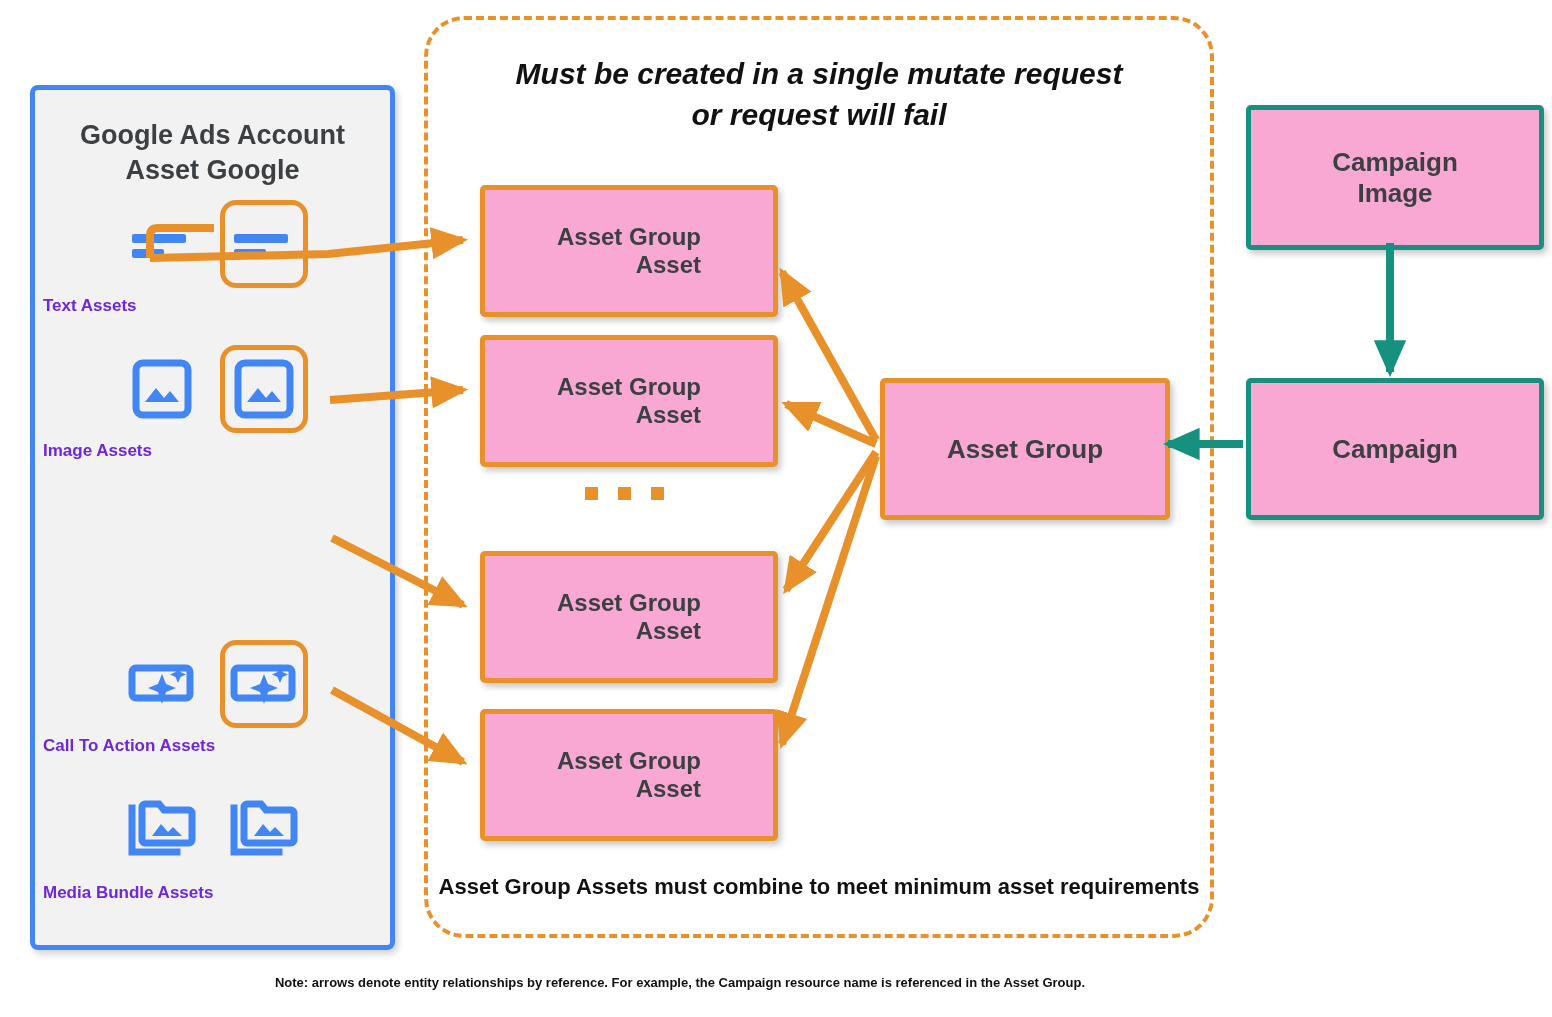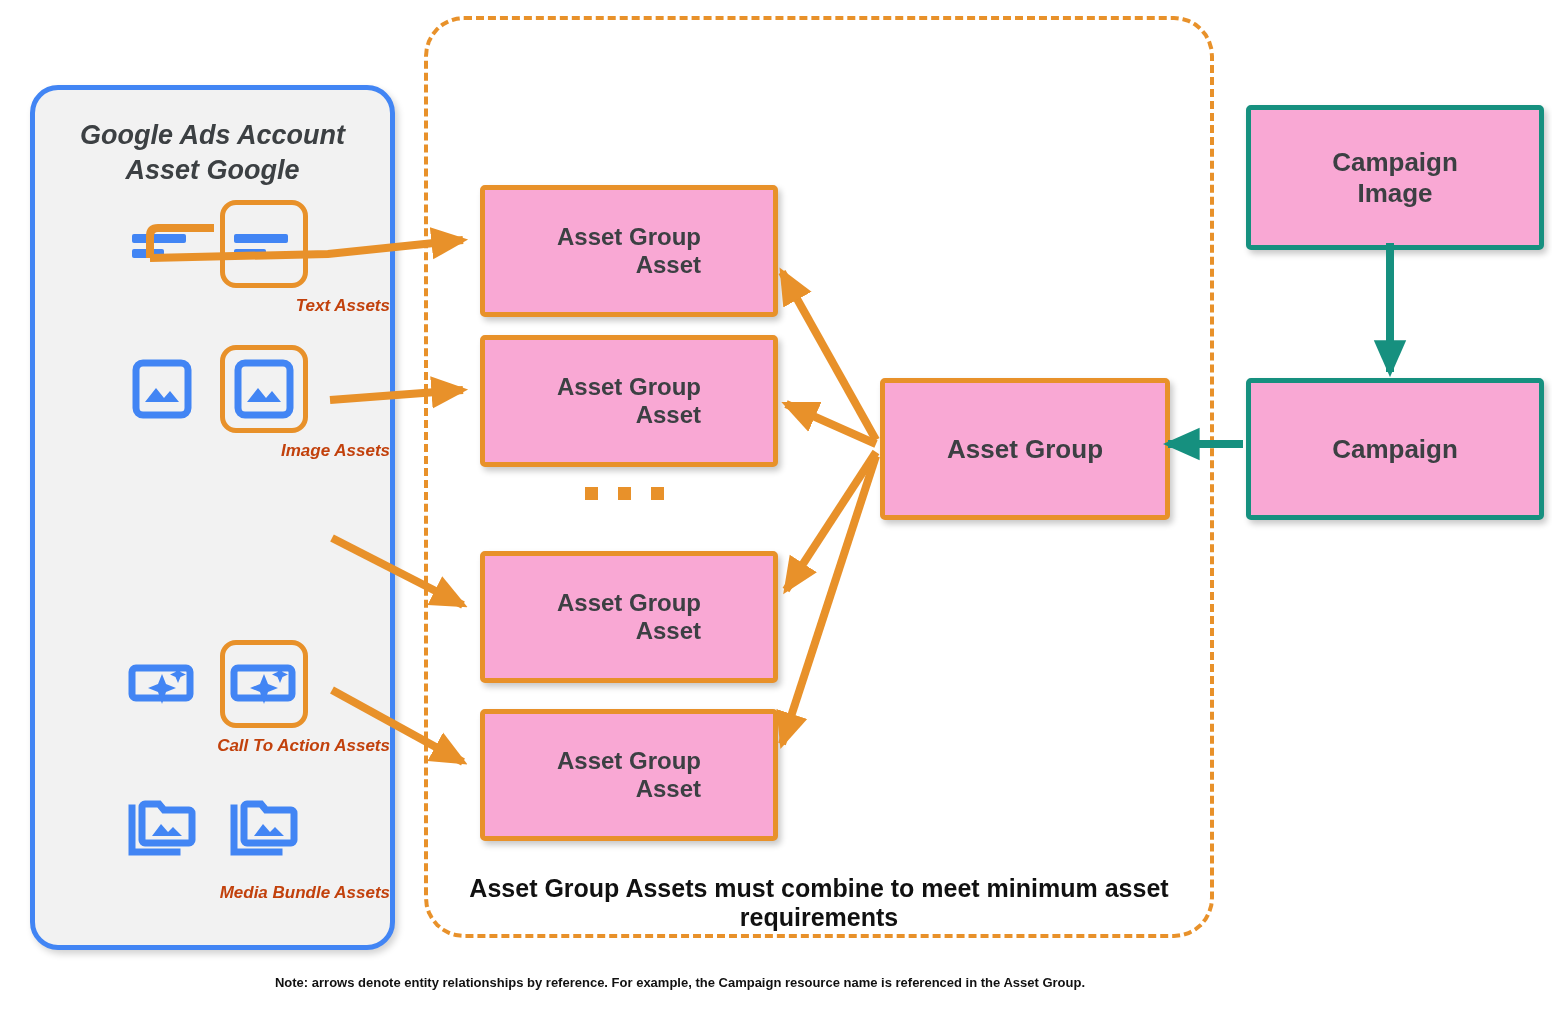--- a/index.html
+++ b/index.html
@@ -25,42 +25,41 @@
     line-height:1.18;
   }
   .node.orange{border:5px solid #e8912a;text-align:right;}
   .node.teal{border:5px solid #16907f;}
 
   
   #library{
     position:absolute;left:30px;top:85px;width:355px;height:855px;
     background:#f2f2f2;
     border:5px solid #4285f4;
-    border-radius:28px;
+    border-radius:8px;
     box-shadow:3px 4px 7px rgba(0,0,0,.18);
-    font-style:italic;
   }
   #library-title{
     position:absolute;left:0;top:28px;width:100%;
     text-align:center;
     font-size:27px;font-weight:700;color:#3c4043;line-height:1.3;
   }
   .asset-row{position:absolute;left:0;width:100%;}
   .asset-icons{
     position:relative;height:92px;
     display:flex;align-items:center;justify-content:center;gap:14px;
   }
   .icon-wrap{
     width:88px;height:88px;
     display:flex;align-items:center;justify-content:center;
     box-sizing:border-box;
   }
   .icon-wrap.hl{border:5px solid #e8912a;border-radius:16px;}
   .asset-label{
-    text-align:right;font-size:17px;font-weight:700;color:#c2410c;
+    text-align:left;font-size:17px;font-weight:700;color:#6d28d9;
     margin-top:6px;
     margin-left:8px;
   }
 
   
   #mutate-box{
     position:absolute;left:424px;top:16px;width:790px;height:922px;
     border:4px dashed #e8912a;
     border-radius:40px;
     background:transparent;
@@ -68,21 +67,21 @@
   }
   #mutate-note{
     position:absolute;left:424px;top:54px;width:790px;
     text-align:center;
     font-size:30px;font-style:italic;font-weight:700;color:#111;
     line-height:1.35;
   }
   #combine-note{
     position:absolute;left:424px;top:874px;width:790px;
     text-align:center;
-    font-size:25px;font-weight:700;color:#111;
+    font-size:22px;font-weight:700;color:#111;
   }
 
   
   .aga{width:288px;height:122px;font-size:24px;}
   #aga-0{left:480px;top:185px;}
   #aga-1{left:480px;top:335px;}
   #aga-2{left:480px;top:551px;}
   #aga-3{left:480px;top:709px;}
 
   #ellipsis{
@@ -107,20 +106,24 @@
 
   svg#wires{position:absolute;left:0;top:0;width:1552px;height:1017px;pointer-events:none;}
 </style>
 </head>
 <body>
 
 <div id="stage">
 
   <div id="mutate-box"></div>
 
+  <div id="mutate-note">
+    <div>Must be created in a single mutate request</div>
+    <div>or request will fail</div>
+  </div>
 
   <div id="library">
     <div id="library-title">
       <div>Google Ads Account</div>
       <div>Asset Google</div>
     </div>
 
     <div class="asset-row" style="top:108px">
       <div class="asset-icons">
         <div class="icon-wrap">

